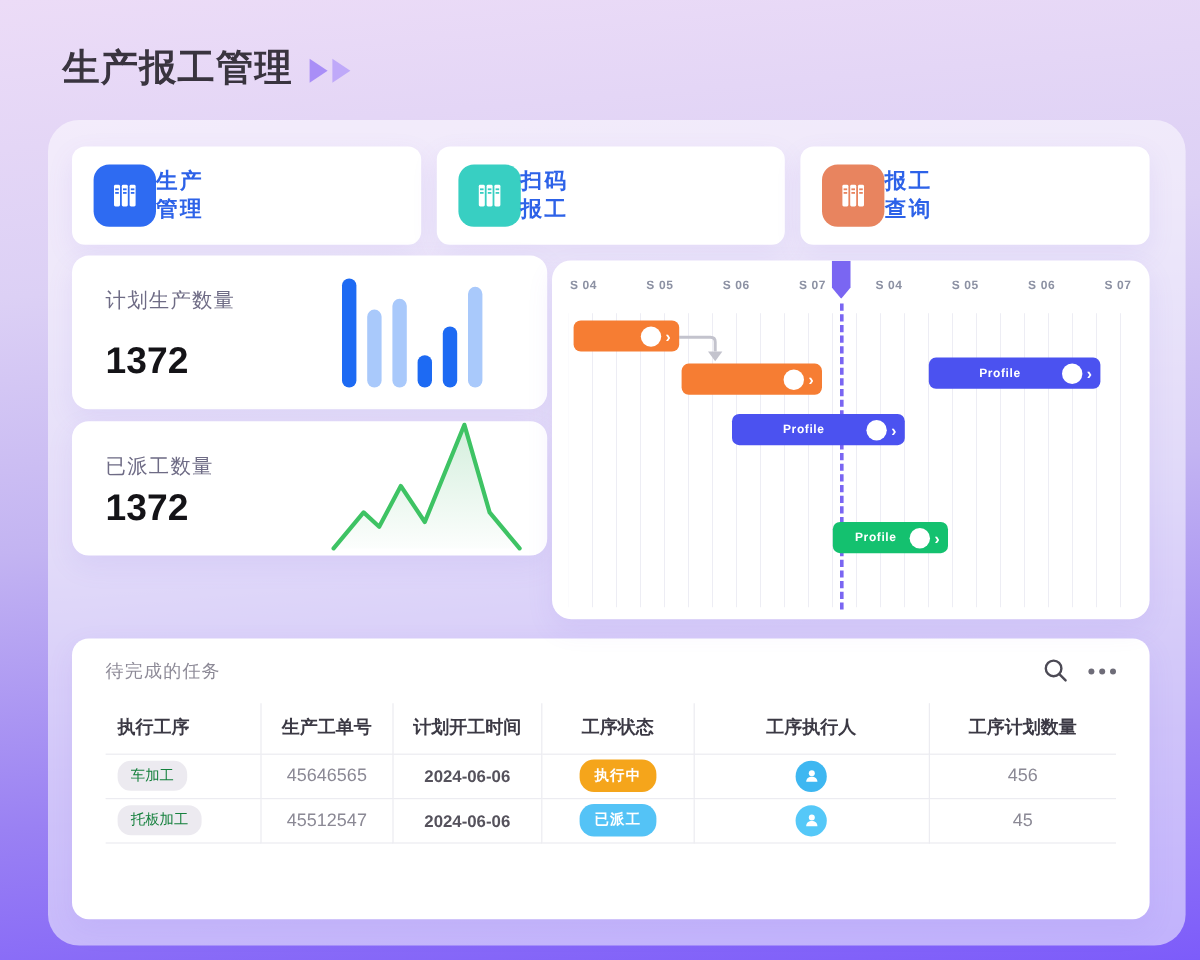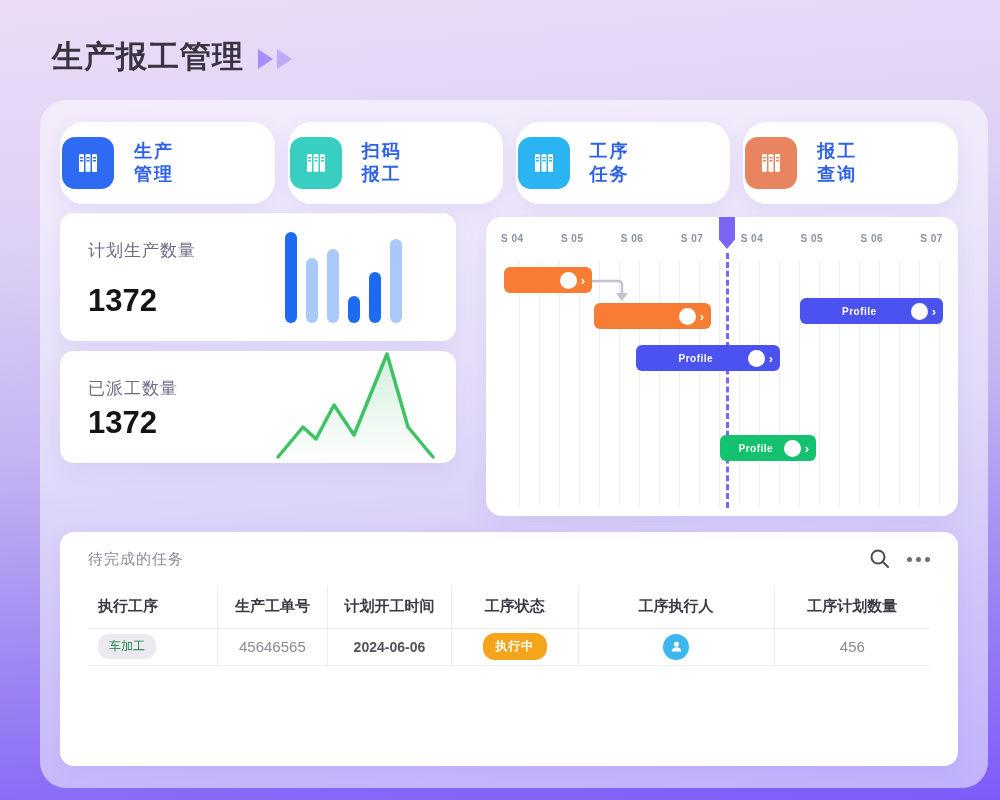--- a/index.html
+++ b/index.html
@@ -15,27 +15,27 @@
   .tri.t2 { border-left-color:#bfa9f9; }
 
   
   .panel { position:absolute; left:40px; top:100px; right:12px; bottom:12px;
     background:rgba(255,255,255,0.52); border-radius:26px; padding:22px 30px 0 20px; }
 
   .card { background:#ffffff; border-radius:14px; box-shadow:0 8px 22px rgba(124,99,230,0.10); }
 
   
   .nav-row { display:flex; gap:13px; }
-  .nav-card { flex:1; height:82px; border-radius:24px; background:#fff; display:flex; align-items:center;
-    padding-left:2px; gap:20px; box-shadow:0 8px 22px rgba(124,99,230,0.10); cursor:pointer; }
+  .nav-card { flex:1; height:82px; border-radius:11px; background:#fff; display:flex; align-items:center;
+    padding-left:18px; box-shadow:0 8px 22px rgba(124,99,230,0.10); cursor:pointer; }
   .nav-icon { width:52px; height:52px; border-radius:13px; display:flex; align-items:center; justify-content:center; flex:0 0 52px; }
   .nav-label { font-size:18px; font-weight:bold; color:#2d62e8; line-height:1.3; letter-spacing:2px; }
 
   
-  .content-grid { display:flex; gap:30px; margin-top:9px; }
+  .content-grid { display:flex; gap:4px; margin-top:9px; }
   .left-col { width:396px; display:flex; flex-direction:column; gap:10px; }
 
   .stat-card { position:relative; height:128px; overflow:hidden; }
   .stat-card.second { height:112px; }
   .stat-title { position:absolute; left:28px; top:26px; font-size:17px; color:#6e6b85; letter-spacing:1px; }
   .stat-value { position:absolute; left:28px; bottom:22px; font-size:31px; font-weight:bold; color:#141317; }
 
   .mini-bars { position:absolute; right:54px; bottom:18px; height:92px; display:flex; align-items:flex-end; gap:9px; }
   .vbar { width:12px; border-radius:6px; }
 
@@ -122,40 +122,20 @@
               <rect x="6" y="8" width="3" height="1.5"></rect>
               <rect x="6" y="11" width="3" height="1.5"></rect>
               <rect x="12.5" y="8" width="3" height="1.5"></rect>
               <rect x="12.5" y="11" width="3" height="1.5"></rect>
               <rect x="19" y="8" width="3" height="1.5"></rect>
               <rect x="19" y="11" width="3" height="1.5"></rect>
             </g>
           </svg>
         </span>
         <span class="nav-label">扫码<br>报工</span>
-      </div>
-      <div class="nav-card">
-        <span class="nav-icon" style="background: rgb(42, 181, 242);">
-          <svg width="28" height="28" viewBox="0 0 28 28">
-            <g fill="#fff">
-              <rect x="5" y="5" width="5" height="18" rx="1.2"></rect>
-              <rect x="11.5" y="5" width="5" height="18" rx="1.2"></rect>
-              <rect x="18" y="5" width="5" height="18" rx="1.2"></rect>
-            </g>
-            <g fill="#2ab5f2">
-              <rect x="6" y="8" width="3" height="1.5"></rect>
-              <rect x="6" y="11" width="3" height="1.5"></rect>
-              <rect x="12.5" y="8" width="3" height="1.5"></rect>
-              <rect x="12.5" y="11" width="3" height="1.5"></rect>
-              <rect x="19" y="8" width="3" height="1.5"></rect>
-              <rect x="19" y="11" width="3" height="1.5"></rect>
-            </g>
-          </svg>
-        </span>
-        <span class="nav-label">工序<br>任务</span>
       </div>
       <div class="nav-card">
         <span class="nav-icon" style="background: rgb(232, 132, 95);">
           <svg width="28" height="28" viewBox="0 0 28 28">
             <g fill="#fff">
               <rect x="5" y="5" width="5" height="18" rx="1.2"></rect>
               <rect x="11.5" y="5" width="5" height="18" rx="1.2"></rect>
               <rect x="18" y="5" width="5" height="18" rx="1.2"></rect>
             </g>
             <g fill="#e8845f">
@@ -291,17 +271,30 @@
             <td class="date-cell">2024-06-06</td>
             <td><span class="status-pill" style="background:#f5a51b">执行中</span></td>
             <td><span class="avatar" style="background:#3eb7f1">
                 <svg width="15" height="15" viewBox="0 0 24 24">
                   <circle cx="12" cy="8.5" r="4" fill="#fff"></circle>
                   <path d="M4.5 20c0-4.3 3.4-6.8 7.5-6.8s7.5 2.5 7.5 6.8z" fill="#fff"></path>
                 </svg>
               </span></td>
             <td>456</td>
           </tr>
+          <tr>
+            <td class="c1"><span class="proc-pill">托板加工</span></td>
+            <td>45512547</td>
+            <td class="date-cell">2024-06-06</td>
+            <td><span class="status-pill" style="background:#54c3f6">已派工</span></td>
+            <td><span class="avatar" style="background:#55c8f8">
+                <svg width="15" height="15" viewBox="0 0 24 24">
+                  <circle cx="12" cy="8.5" r="4" fill="#fff"></circle>
+                  <path d="M4.5 20c0-4.3 3.4-6.8 7.5-6.8s7.5 2.5 7.5 6.8z" fill="#fff"></path>
+                </svg>
+              </span></td>
+            <td>45</td>
+          </tr>
         </tbody>
     </table>
   </div>
 
 </div>
 
 </body></html>

